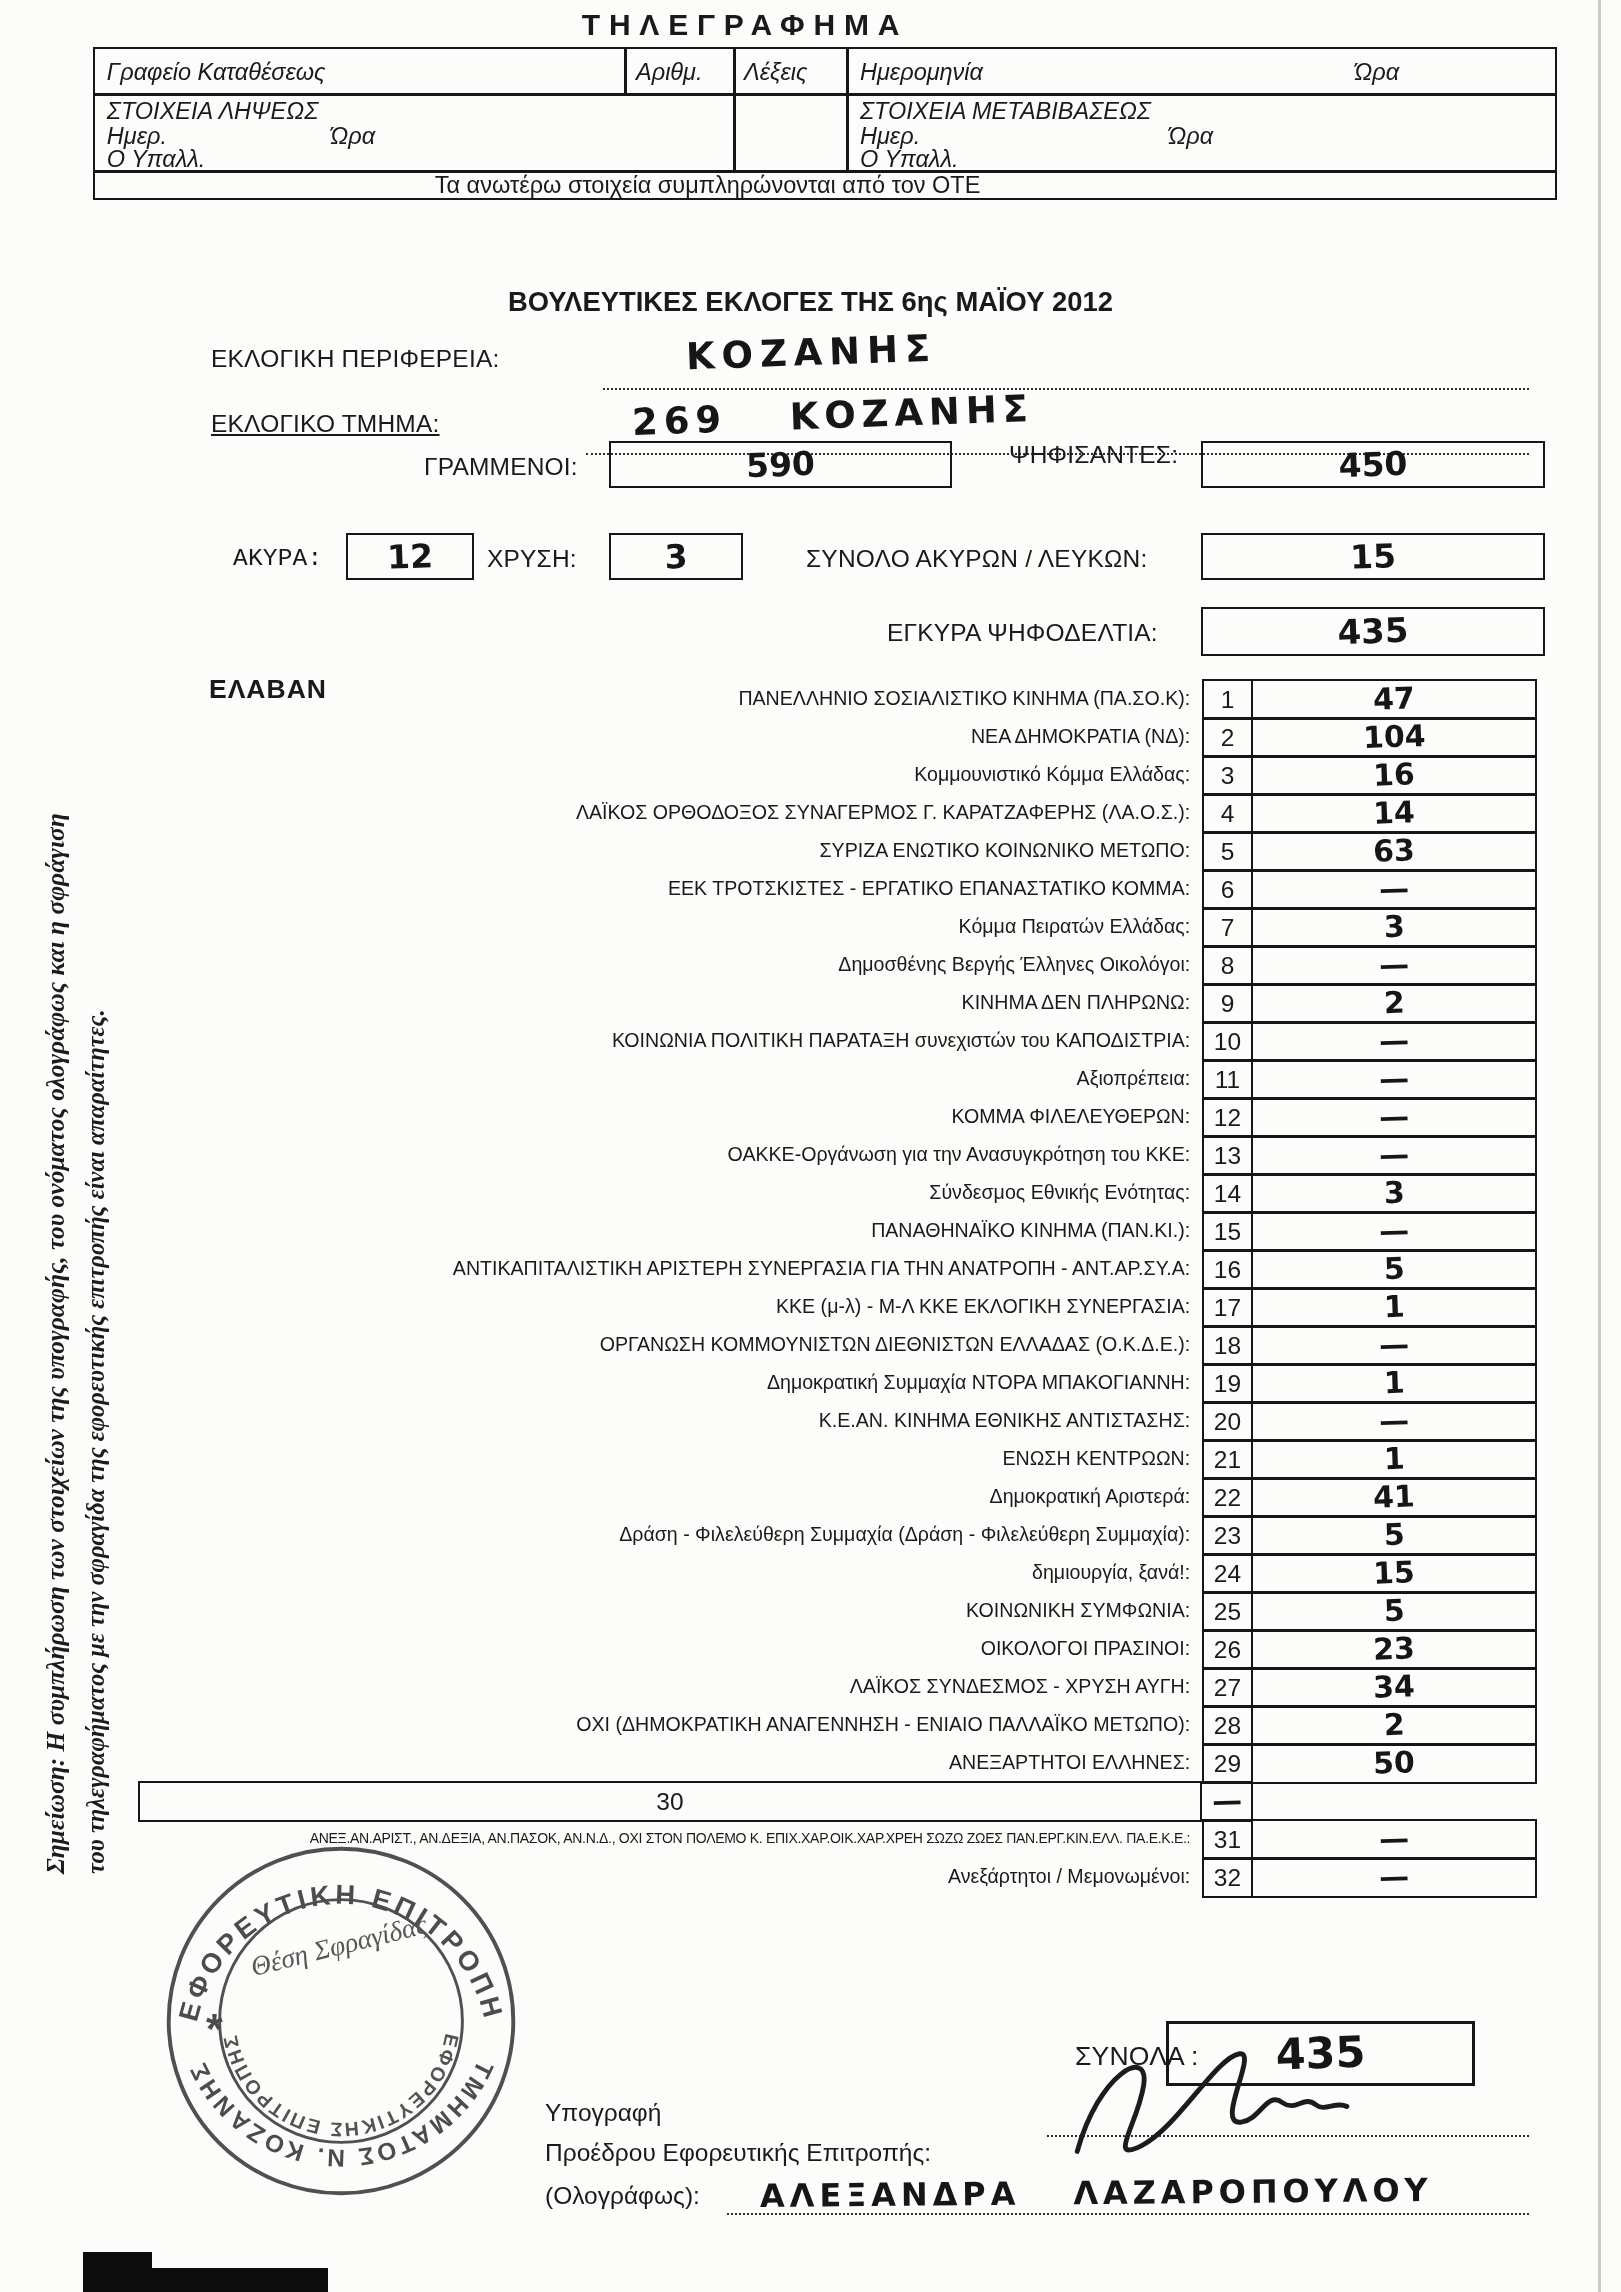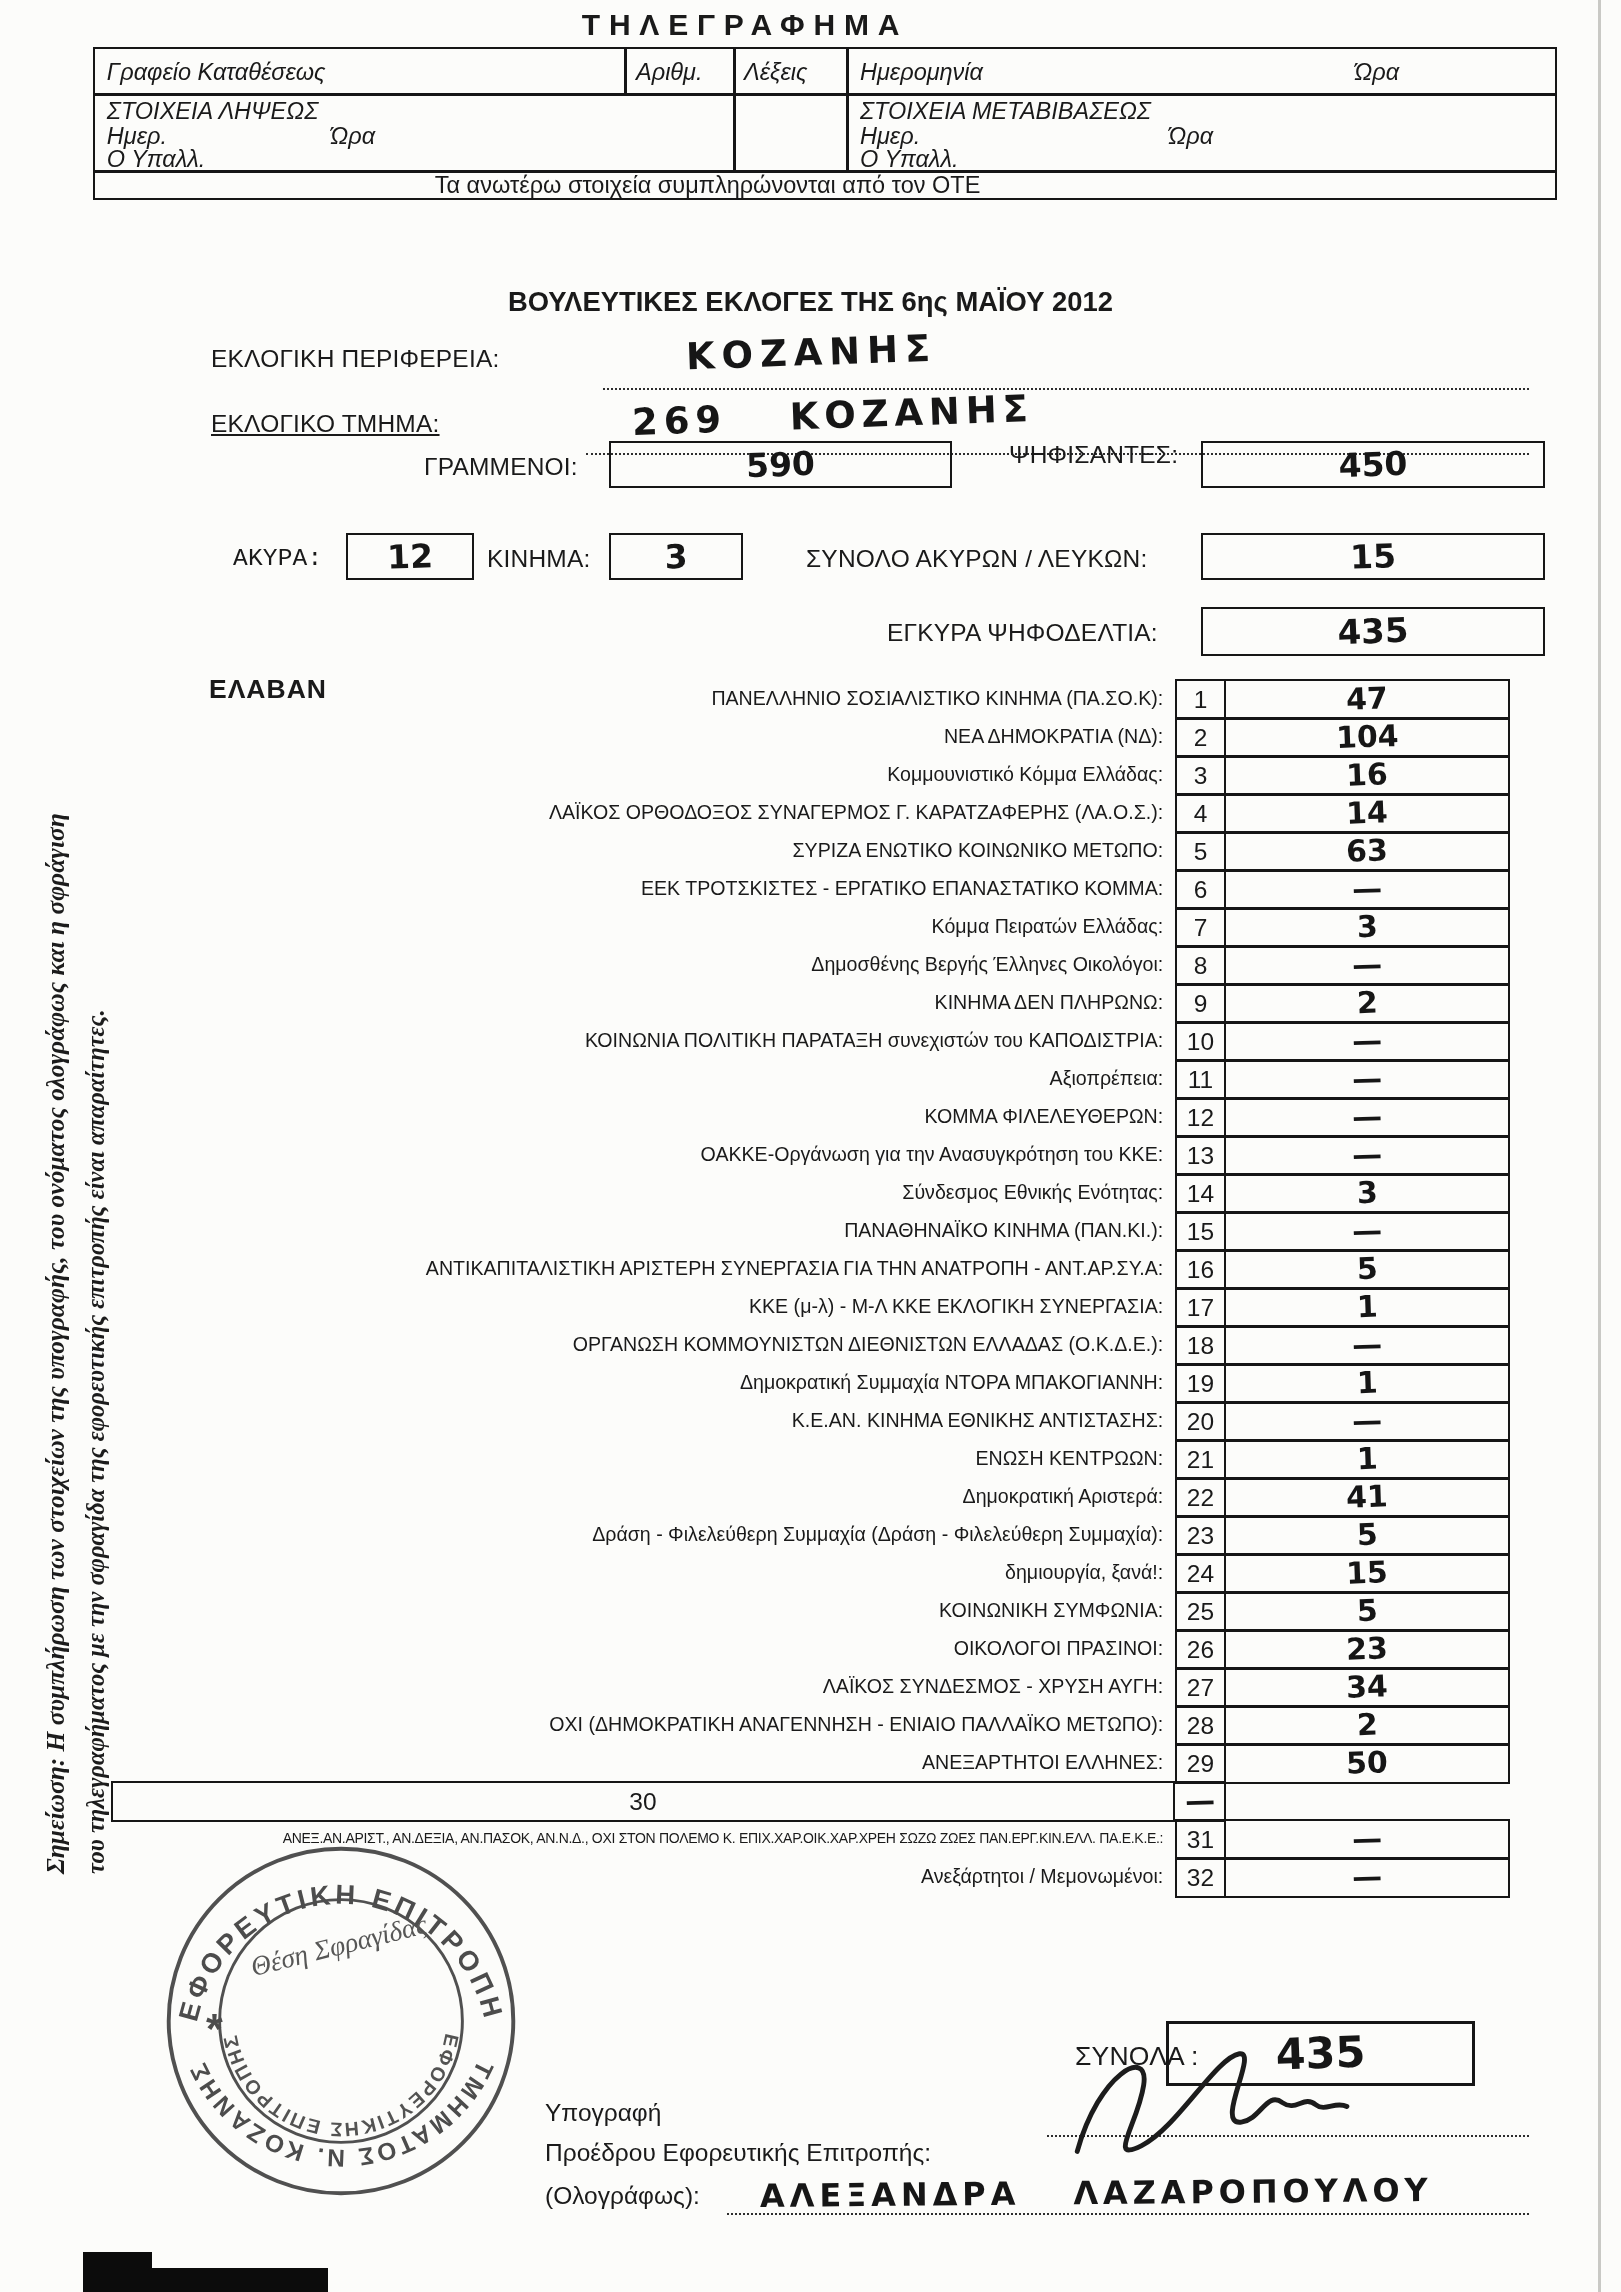--- a/index.html
+++ b/index.html
@@ -19,21 +19,21 @@
   .lbl{font-size:24.5px;letter-spacing:0.2px;white-space:nowrap;}
 
   .dotline{position:absolute;border-bottom:2.9px dotted #2e2e2e;}
 
   .vbox{position:absolute;border:2.9px solid #161616;box-sizing:border-box;}
 
   .hand{font-family:"DejaVu Sans", sans-serif;font-weight:600;color:#161616;
         transform:rotate(-2deg);white-space:nowrap;}
 
   
-  .rtable{position:absolute;left:111px;top:681px;width:1400px;}
+  .rtable{position:absolute;left:138px;top:681px;width:1400px;}
   .rrow{display:grid;grid-template-columns:1064px 51px 284px;height:40px;margin-top:-2px;}
   .party{font-size:19.6px;line-height:39px;text-align:right;padding-right:11.8px;
          white-space:nowrap;overflow:visible;}
   .party.tiny{font-size:14px;letter-spacing:-0.3px;}
   .ncell{border:2px solid #161616;font-size:24.5px;line-height:37px;text-align:center;box-sizing:border-box;}
   .vcell{border:2px solid #161616;border-left:none;box-sizing:border-box;text-align:center;}
   .vcell .hand{display:inline-block;font-size:30px;line-height:35px;}
 
   
   .vnote{position:absolute;transform:rotate(-90deg);transform-origin:left top;
@@ -95,21 +95,21 @@
   </div>
   <div class="abs lbl" style="left:1009px;top:441px;">ΨΗΦΙΣΑΝΤΕΣ:</div>
   <div class="vbox" style="left:1201px;top:441px;width:344px;height:47px;">
     <div class="hand ctr" style="font-size:33px;margin-top:2px;">450</div>
   </div>
 
   <div class="abs lbl" style="left:233px;top:545px;font-family:Liberation Mono, monospace;">ΑΚΥΡΑ:</div>
   <div class="vbox" style="left:346px;top:533px;width:128px;height:47px;">
     <div class="hand ctr" style="font-size:33px;margin-top:2px;">12</div>
   </div>
-  <div class="abs lbl" style="left:487px;top:545px;">ΚΙΝΗΜΑ:</div>
+  <div class="abs lbl" style="left:487px;top:545px;">ΧΡΥΣΗ:</div>
   <div class="vbox" style="left:609px;top:533px;width:134px;height:47px;">
     <div class="hand ctr" style="font-size:33px;margin-top:2px;">3</div>
   </div>
   <div class="abs lbl" style="left:806px;top:545px;">ΣΥΝΟΛΟ ΑΚΥΡΩΝ / ΛΕΥΚΩΝ:</div>
   <div class="vbox" style="left:1201px;top:533px;width:344px;height:47px;">
     <div class="hand ctr" style="font-size:33px;margin-top:2px;">15</div>
   </div>
 
   <div class="abs lbl" style="left:887px;top:619px;">ΕΓΚΥΡΑ ΨΗΦΟΔΕΛΤΙΑ:</div>
   <div class="vbox" style="left:1201px;top:607px;width:344px;height:49px;">

